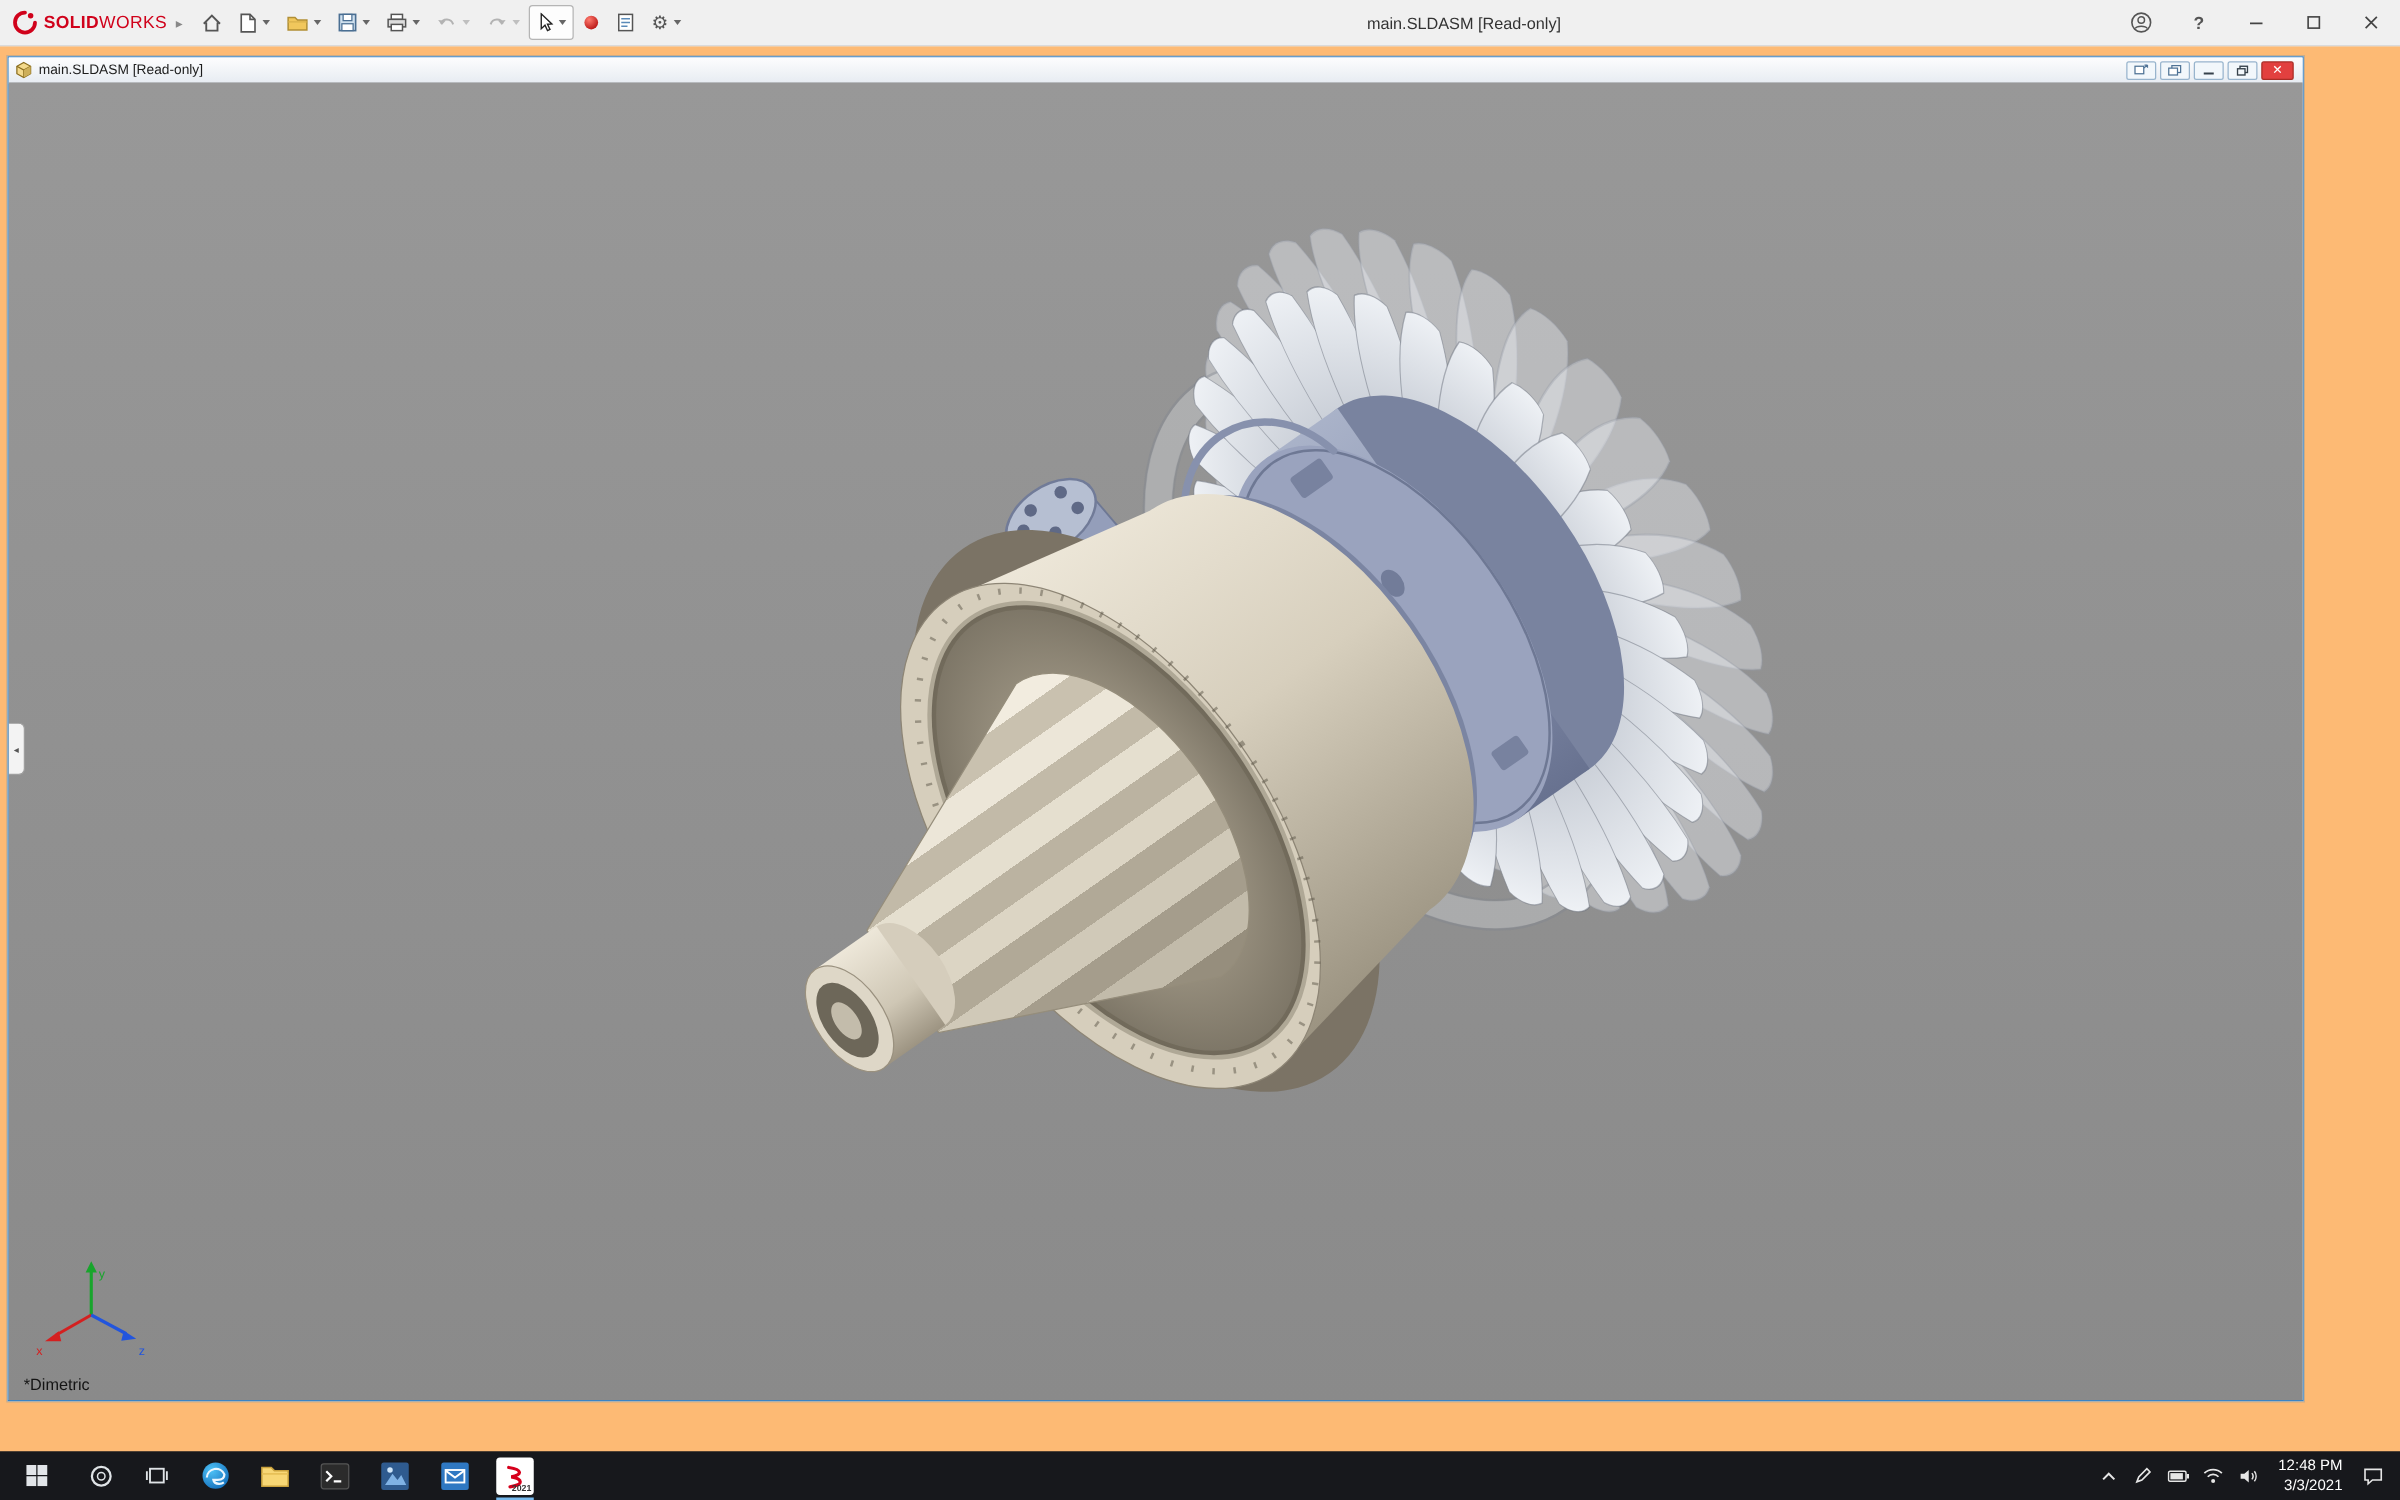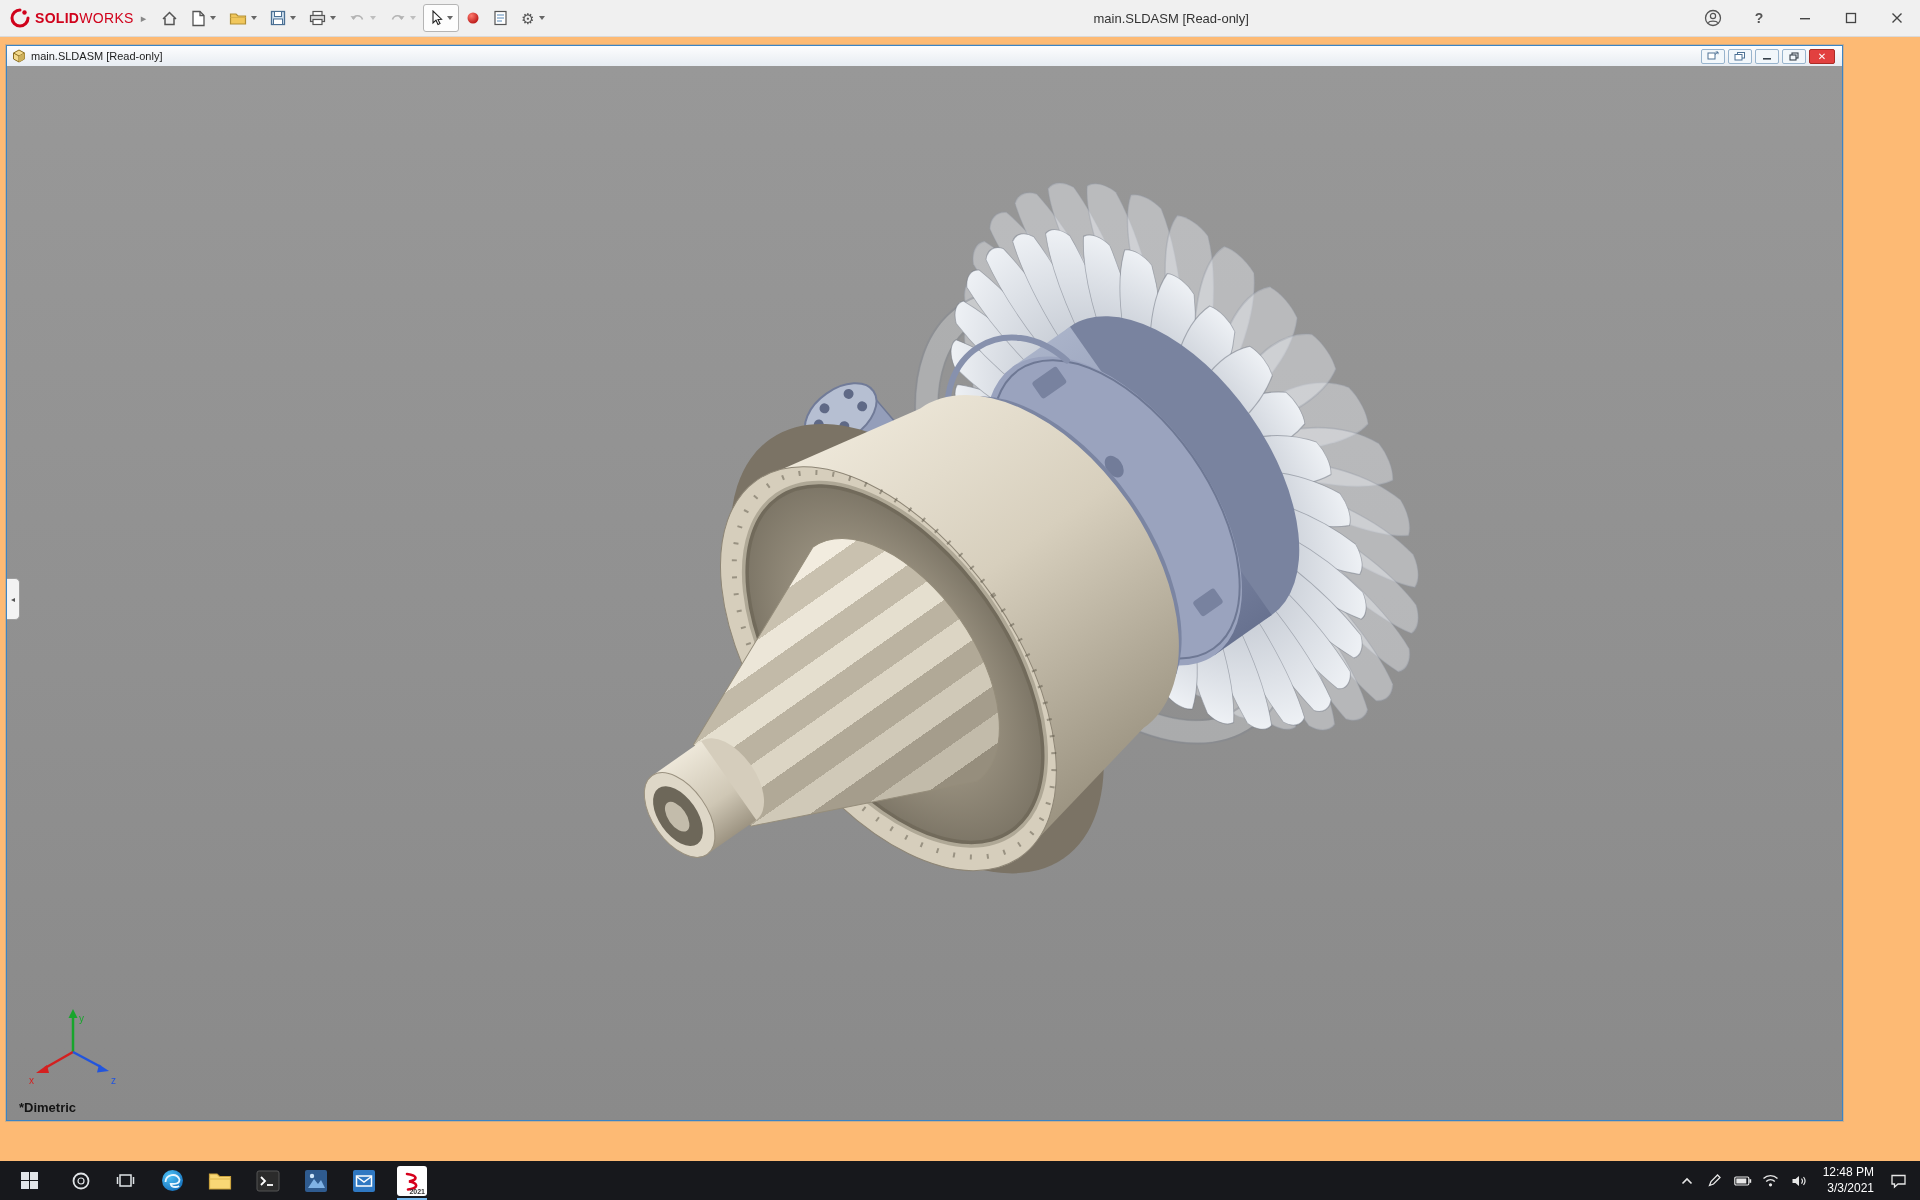--- a/index.html
+++ b/index.html
@@ -35,21 +35,21 @@
   .cbtn{width:24px;height:15px;border:1px solid #98b4cd;background:#f2f7fb;display:flex;
         align-items:center;justify-content:center;border-radius:2px;box-sizing:border-box;}
   .cbtn.close{background:#e2403f;border-color:#a92c26;color:#fff;font-size:10px;font-weight:bold;width:26px;}
 
   
   .vp{position:absolute;top:20px;left:0;right:0;bottom:0;background:linear-gradient(#999999,#8a8a8a);overflow:hidden;}
   .vp-svg{position:absolute;inset:0;width:100%;height:100%;display:block;}
   .flyout{position:absolute;left:0;top:512px;width:12px;height:40px;background:#f3f3f3;
           border:1px solid #9f9f9f;border-left:none;border-radius:0 5px 5px 0;display:flex;
           align-items:center;justify-content:center;font-size:8px;color:#555;z-index:3;}
-  .view-label{position:absolute;left:12px;bottom:5px;font-size:13px;font-weight:bold;color:#141414;z-index:3;}
+  .view-label{position:absolute;left:12px;bottom:5px;font-size:13px;font-weight:normal;color:#141414;z-index:3;}
   .triad{position:absolute;left:16px;bottom:26px;z-index:3;}
 
   
   .taskbar{position:absolute;left:0;top:1161px;width:1920px;height:39px;background:#17181c;
            display:flex;align-items:stretch;z-index:9;}
   .tk-start{width:58px;display:flex;align-items:center;justify-content:center;}
   .tk-search{width:322px;background:#ffffff;position:relative;display:flex;align-items:center;}
   .tk-search input{width:100%;height:100%;border:none;outline:none;background:transparent;
                    font-size:13px;color:#333;padding-left:36px;font-family:inherit;}
   .tk-search input::placeholder{color:#575757;}

